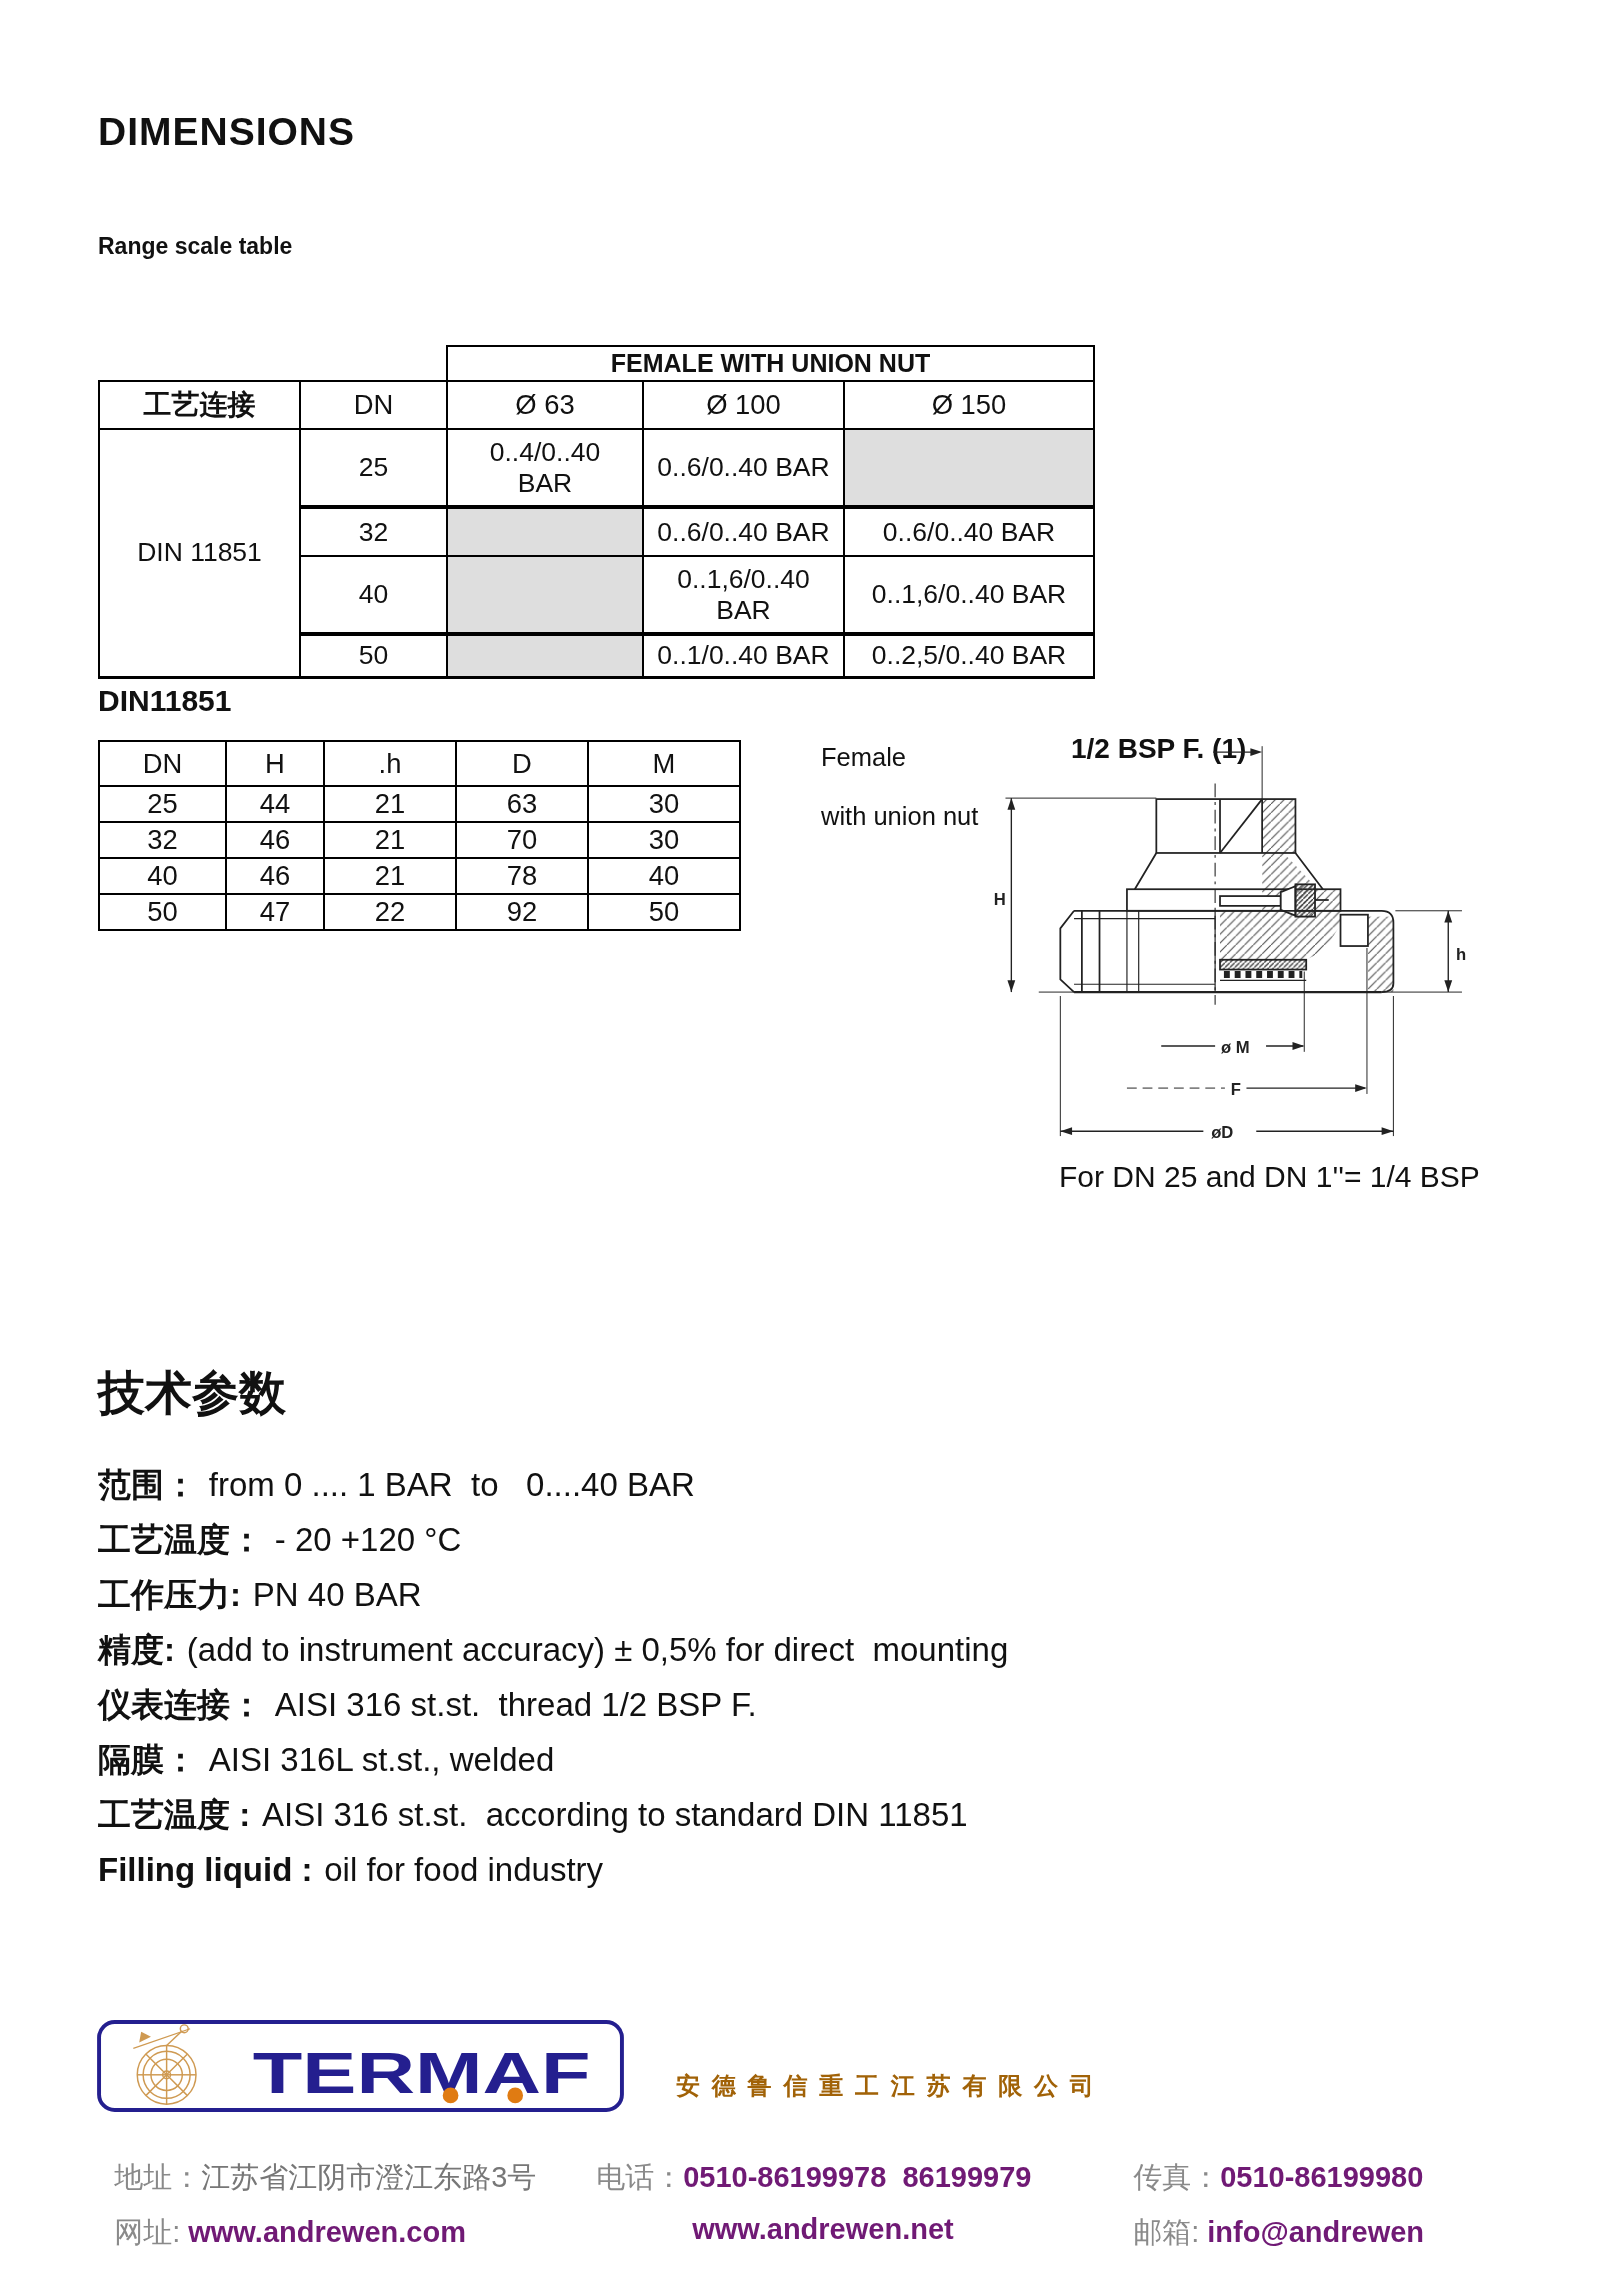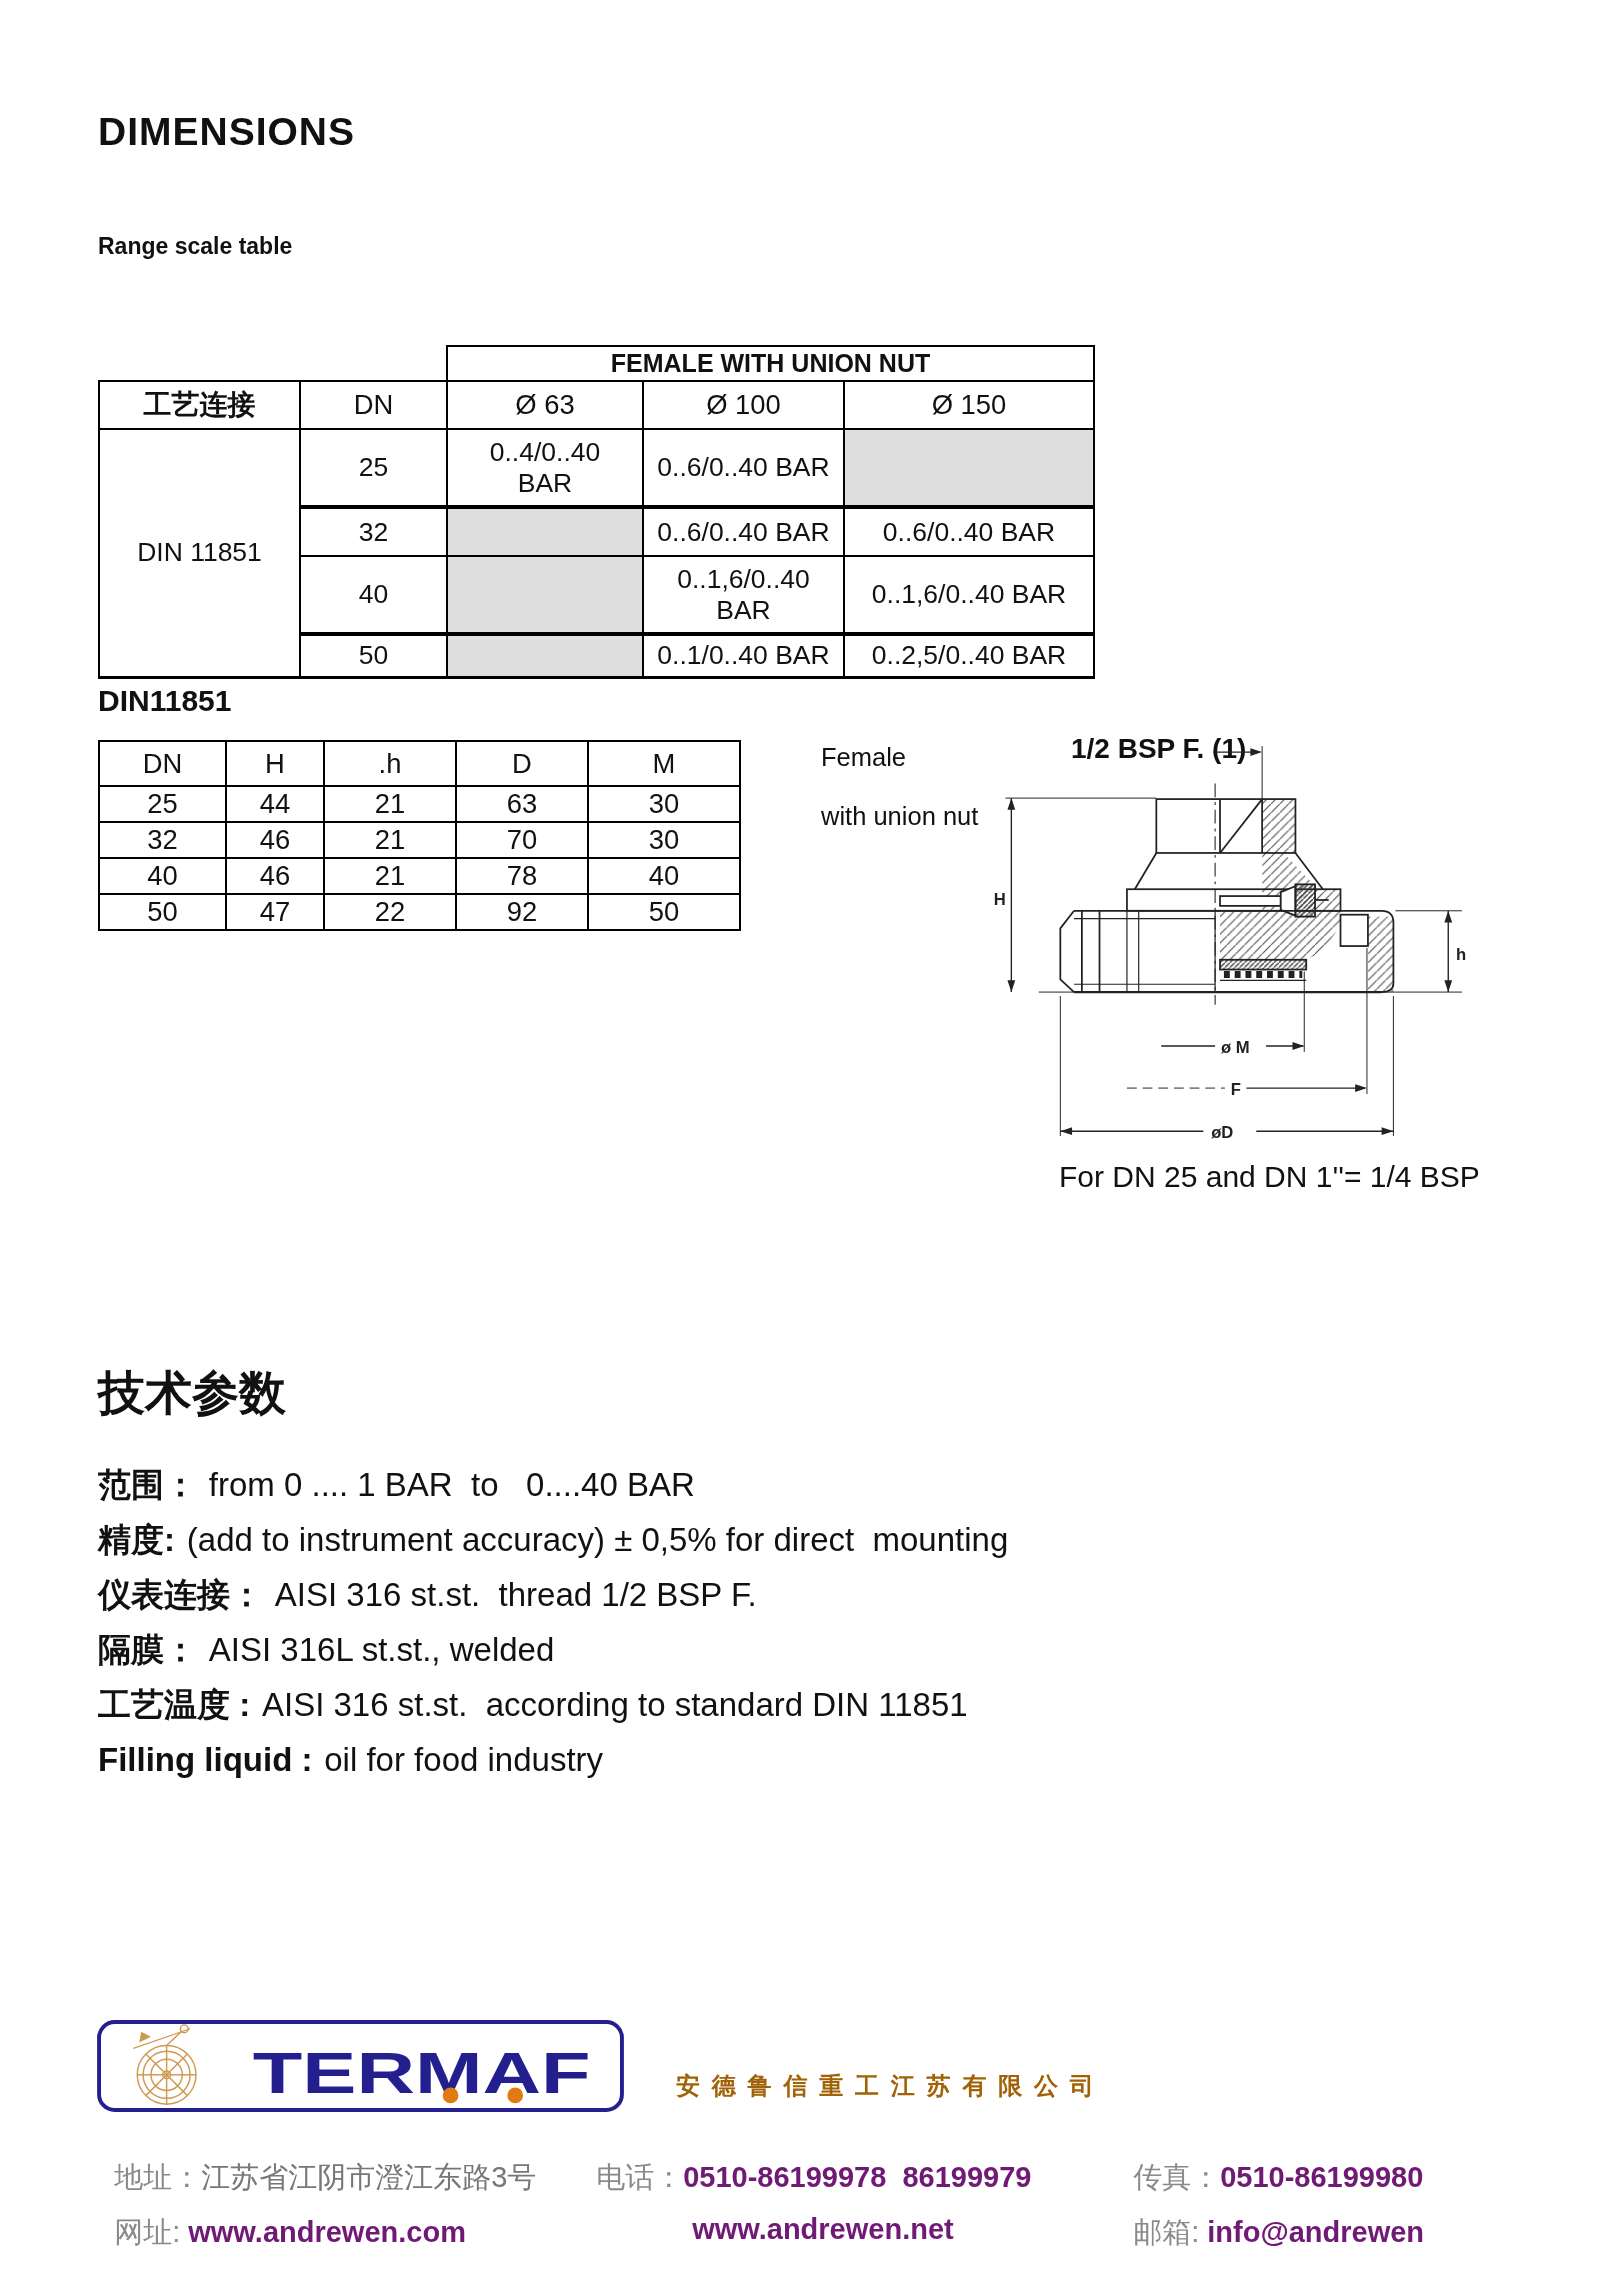--- a/index.html
+++ b/index.html
@@ -250,20 +250,22 @@
     <text x="256" y="360">F</text>
     <text x="236" y="404">øD</text>
   </g>
 </svg>
 
 <div class="abs drw-caption" style="left:1059px;top:1160px;">For DN 25 and DN 1''= 1/4 BSP</div>
 
 <div class="abs tech-title" style="left:98px;top:1362px;">技术参数</div>
 <div class="abs" style="left:98px;top:1457px;">
   <div class="tp-line"><span class="tp-label">范围：</span><span class="tp-value">from 0 .... 1 BAR  to   0....40 BAR</span></div>
+  <div class="tp-line"><span class="tp-label">工艺温度：</span><span class="tp-value">- 20 +120 °C</span></div>
+  <div class="tp-line"><span class="tp-label">工作压力:</span><span class="tp-value">PN 40 BAR</span></div>
   <div class="tp-line"><span class="tp-label">精度:</span><span class="tp-value">(add to instrument accuracy) ± 0,5% for direct  mounting</span></div>
   <div class="tp-line"><span class="tp-label">仪表连接：</span><span class="tp-value">AISI 316 st.st.  thread 1/2 BSP F.</span></div>
   <div class="tp-line"><span class="tp-label">隔膜：</span><span class="tp-value">AISI 316L st.st., welded</span></div>
   <div class="tp-line"><span class="tp-label">工艺温度 :</span><span class="tp-value">AISI 316 st.st.  according to standard DIN 11851</span></div>
   <div class="tp-line last"><span class="tp-label">Filling liquid :</span><span class="tp-value">oil for food industry</span></div>
 </div>
 
 <svg class="abs" style="left:96px;top:2019px;" width="529" height="94" viewBox="0 0 540 96">
   <rect x="3" y="3" width="534" height="90" rx="16" fill="#ffffff" stroke="#241f8f" stroke-width="4"></rect>
   <g stroke="#cf9a52" stroke-width="1.5" fill="none">

